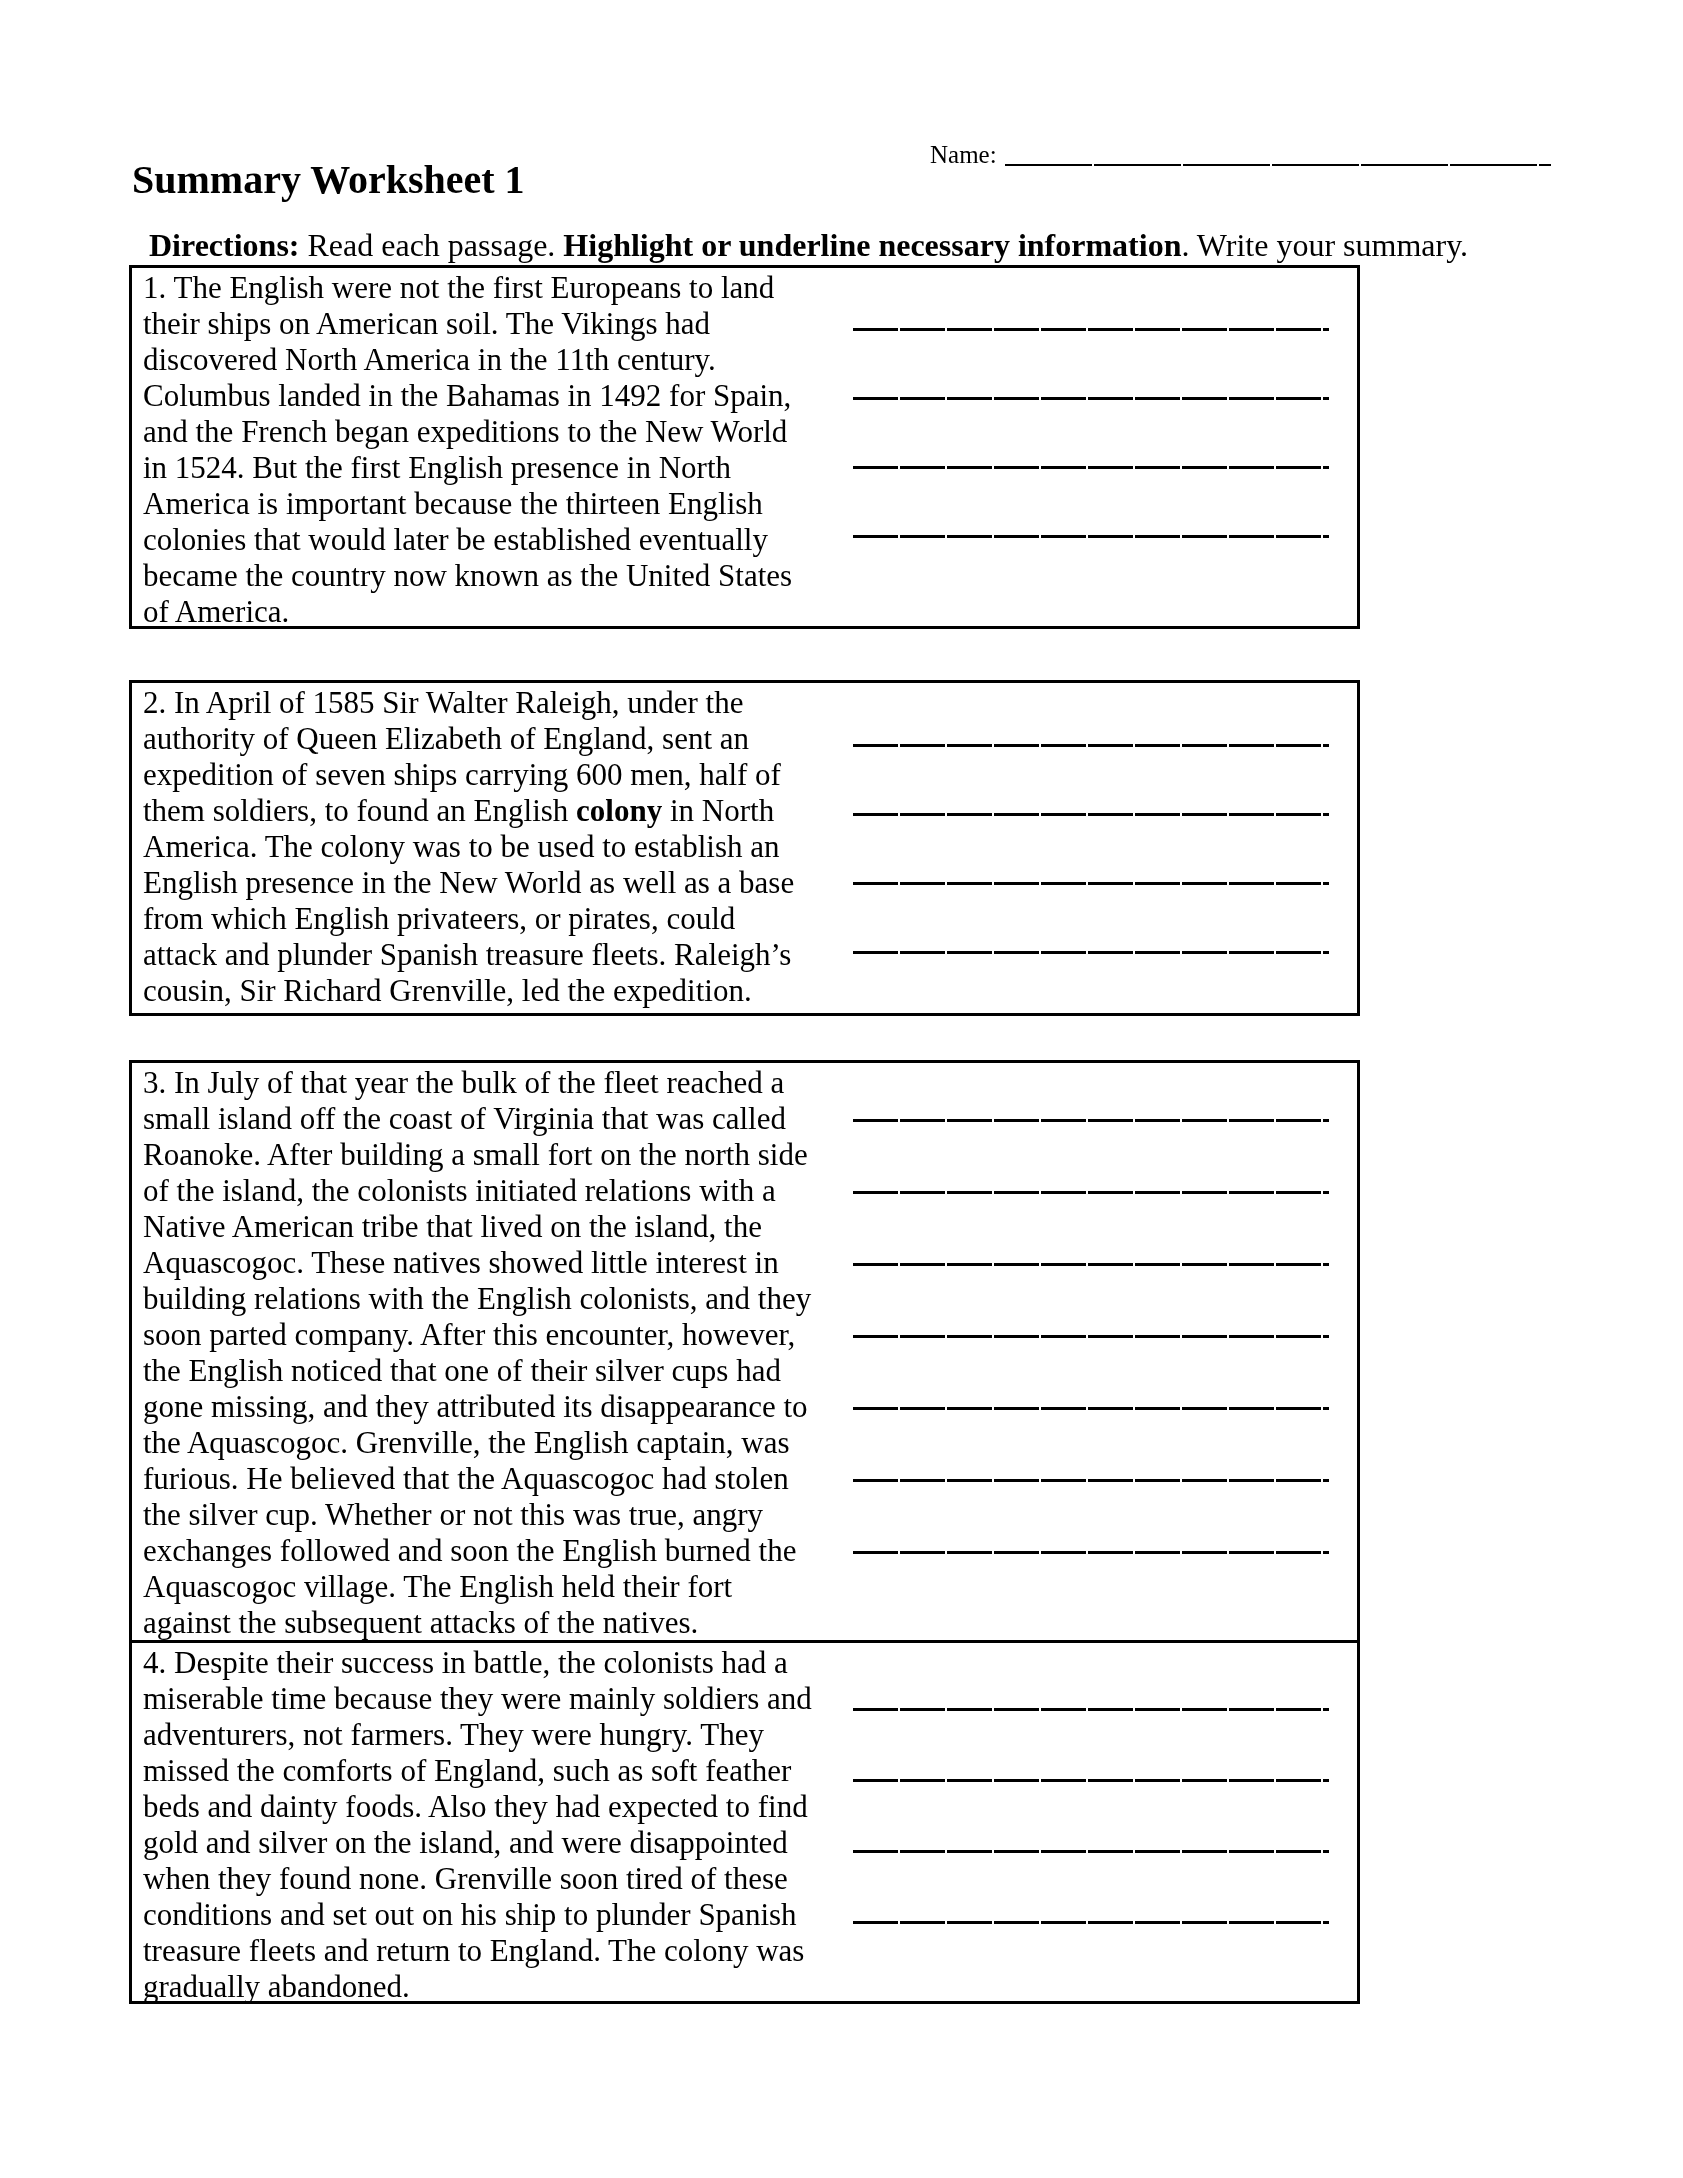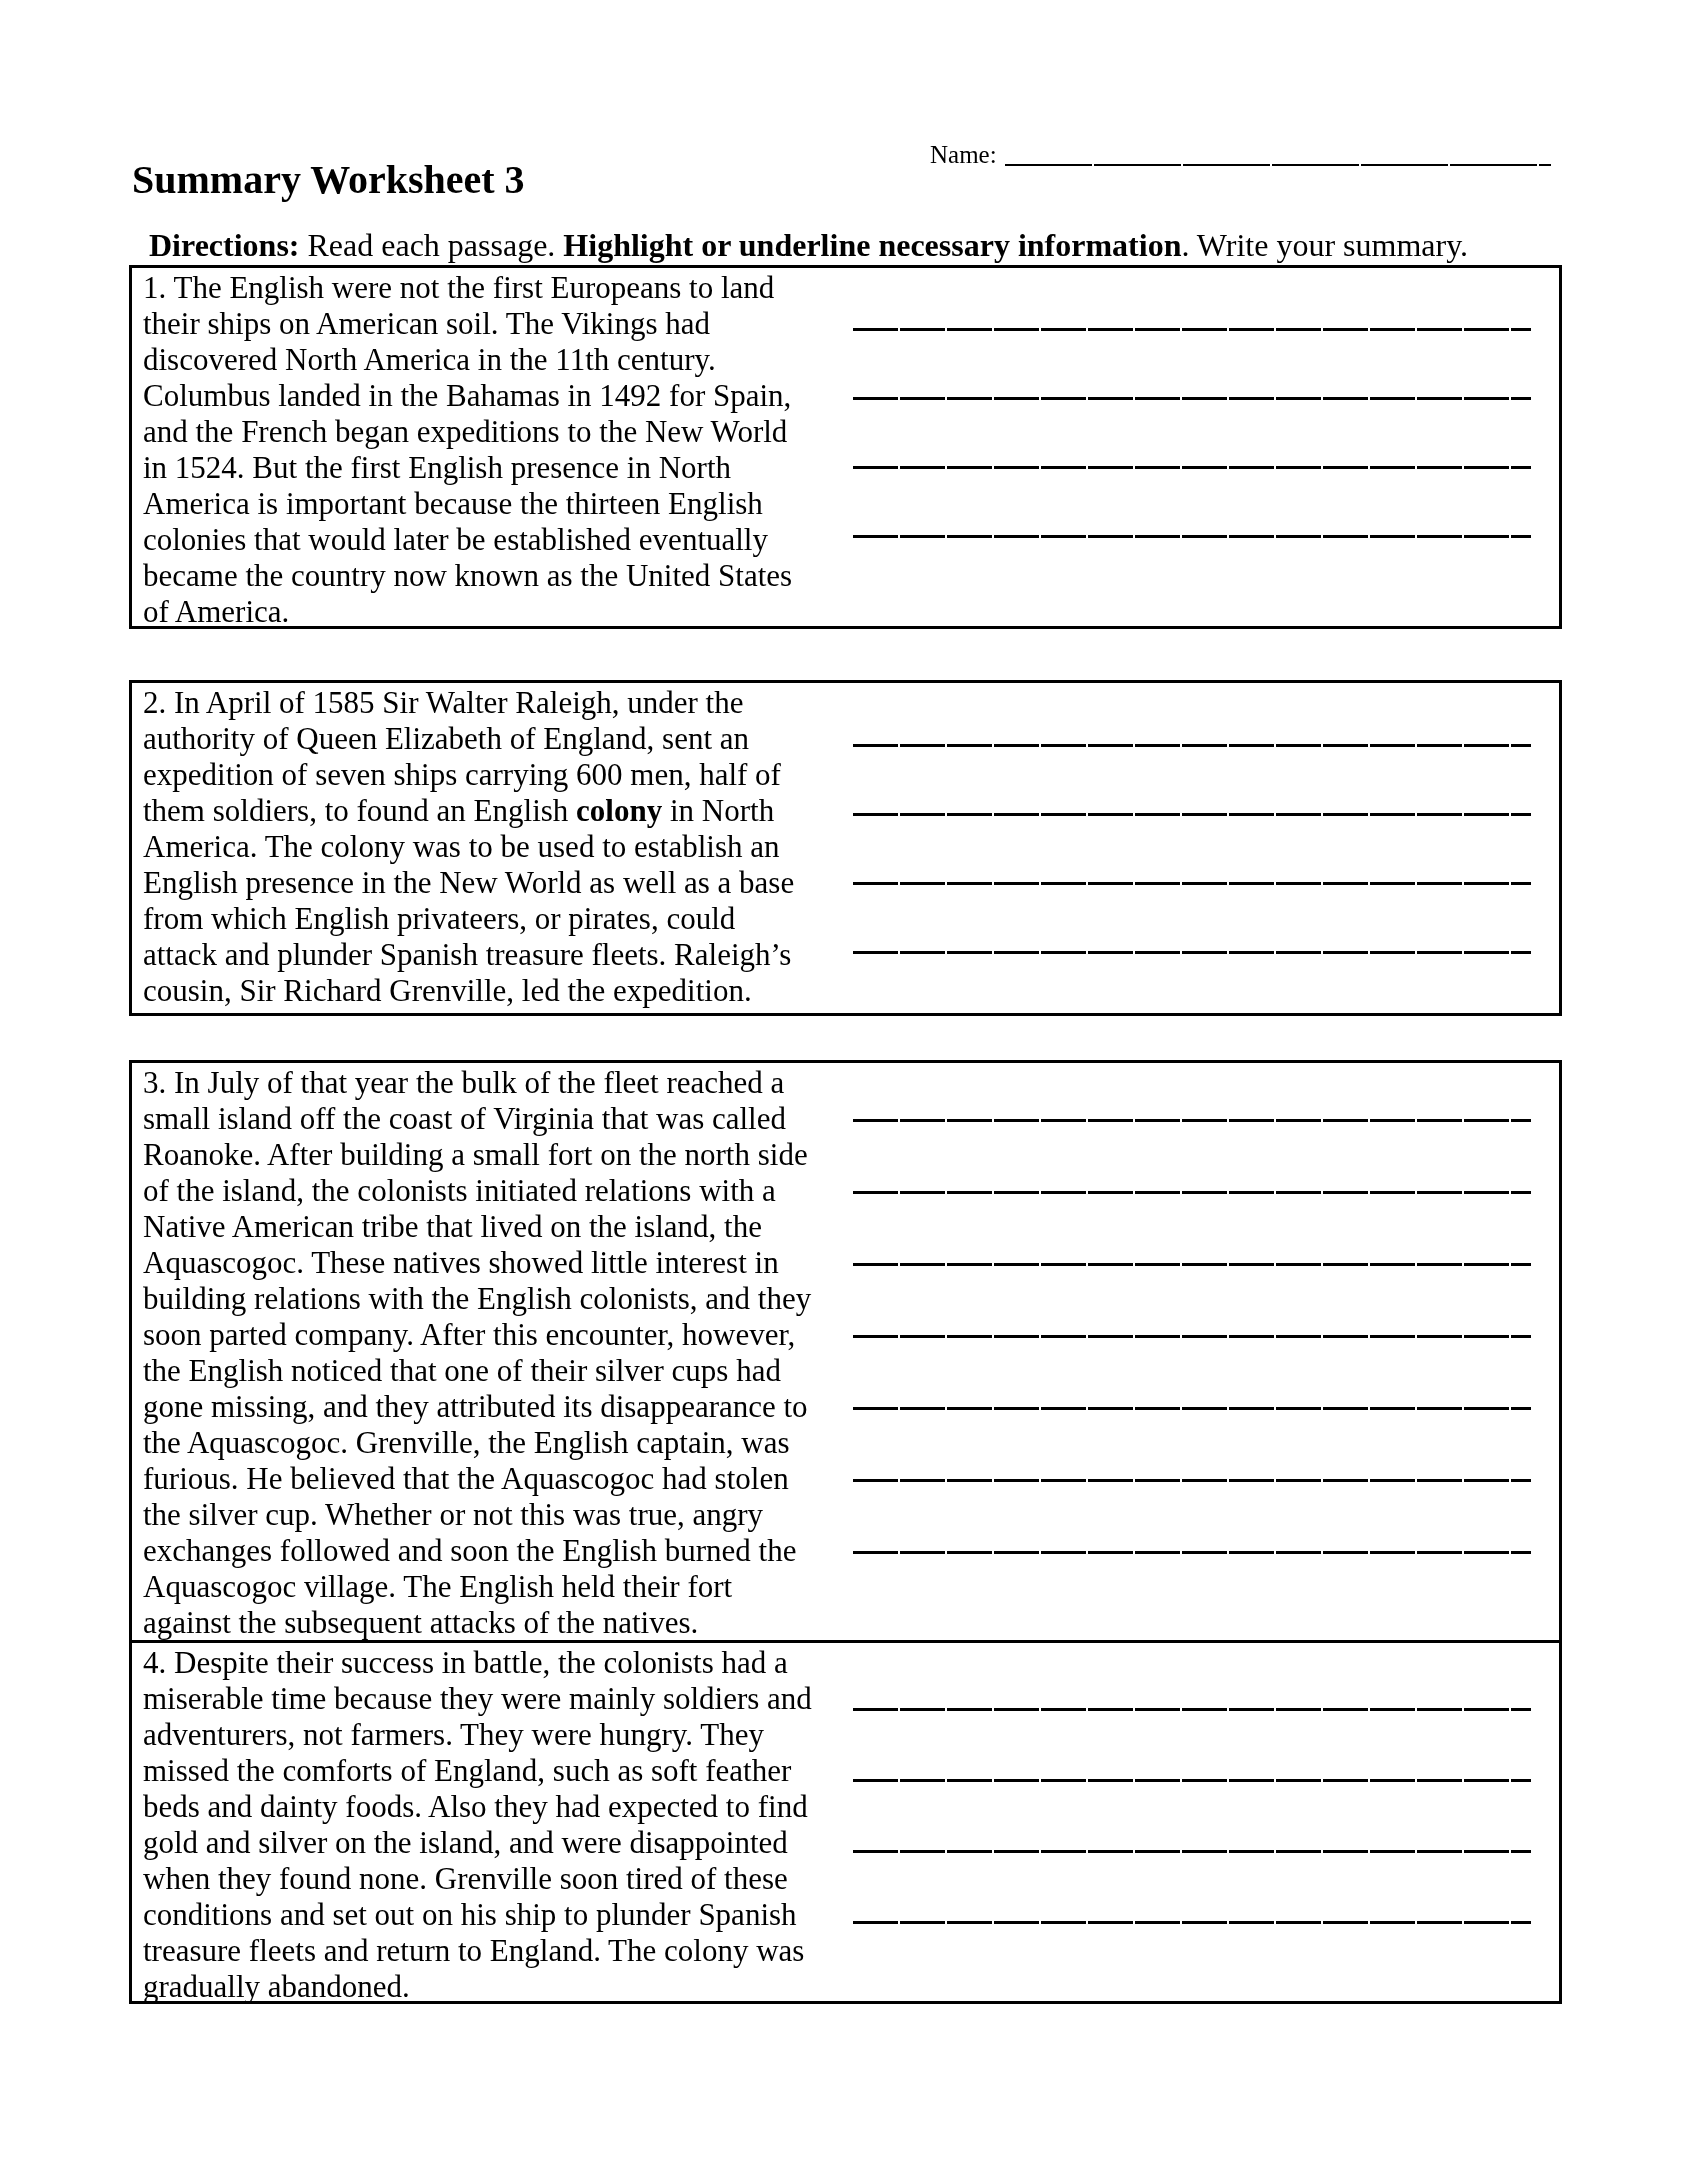--- a/index.html
+++ b/index.html
@@ -14,21 +14,21 @@
   .name-line{display:inline-block;width:546px;height:28px;position:relative;margin-left:8px;vertical-align:bottom;}
   .name-line::after{
     content:"";position:absolute;left:0;right:0;bottom:3px;height:2px;
     background:repeating-linear-gradient(90deg,#000 0 87px,rgba(0,0,0,0) 87px 89px);
   }
   .title{position:absolute;left:132px;top:156px;font-size:40px;font-weight:bold;margin:0;letter-spacing:0px;}
   .directions{position:absolute;left:132px;top:210px;font-size:32px;margin:17px;white-space:nowrap;}
 
   
   .box{
-    position:absolute;left:129px;width:1433px;
+    position:absolute;left:129px;width:1231px;
     border:3px solid #000;box-sizing:border-box;
     display:flex;overflow:hidden;background:#fff;
   }
   .b1{top:265px;height:364px;}
   .b2{top:680px;height:336px;}
   .b3{top:1024px;height:587px;margin-top:36px;}
   .b4{top:1640px;height:364px;}
 
   .ptext{
     width:721px;box-sizing:border-box;
@@ -49,21 +49,21 @@
   .b3 .sline{height:72px;} .b3 .sline:first-child{height:59px;}
   .b4 .sline{height:71px;} .b4 .sline:first-child{height:68px;}
 </style>
 </head>
 <body>
 
 <div class="name-row">
   <span>Name:</span><span class="name-line"></span>
 </div>
 
-<h1 class="title">Summary Worksheet 3</h1>
+<h1 class="title">Summary Worksheet 1</h1>
 
 <p class="directions"><b>Directions:</b><span> Read each passage. </span><b>Highlight or underline necessary information</b><span>. Write your summary.</span></p>
 
 <div id="passages">
     <section class="box b1">
       <div class="ptext">1. The English were not the first Europeans to land<br>their ships on American soil. The Vikings had<br>discovered North America in the 11th century.<br>Columbus landed in the Bahamas in 1492 for Spain,<br>and the French began expeditions to the New World<br>in 1524. But the first English presence in North<br>America is important because the thirteen English<br>colonies that would later be established eventually<br>became the country now known as the United States<br>of America.</div>
       <div class="slines">
         <div class="sline"></div>
         <div class="sline"></div>
         <div class="sline"></div>

